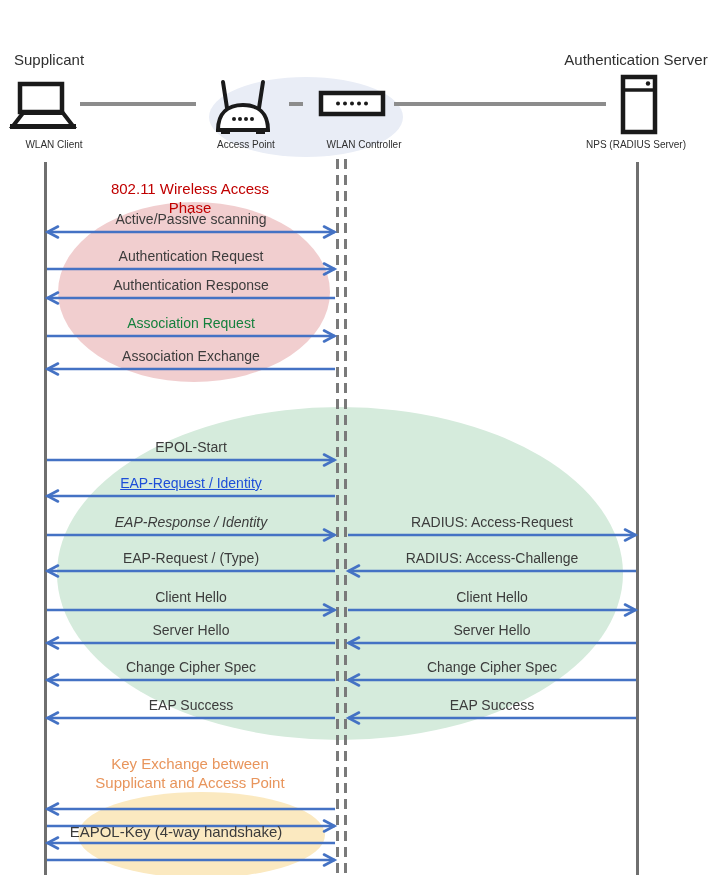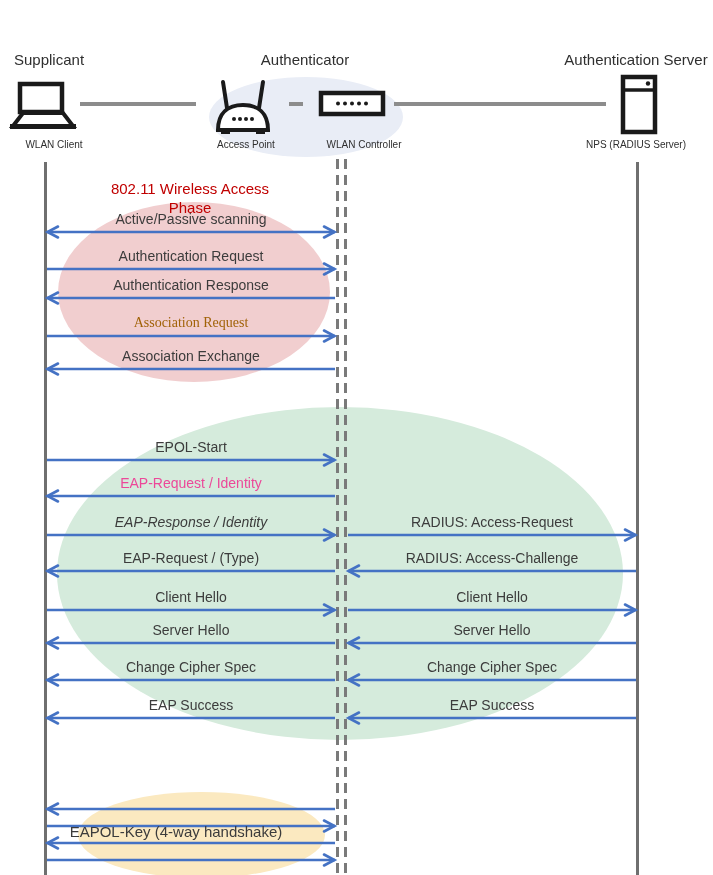--- a/index.html
+++ b/index.html
@@ -20,21 +20,20 @@
 <body>
 
 <div class="stage">
 
   <div class="ellipse" style="left: 209px; top: 45px; width: 194px; height: 80px; background: rgb(233, 237, 246);"></div>
   <div class="ellipse" style="left: 58px; top: 170px; width: 272px; height: 180px; background: rgb(241, 206, 207);"></div>
   <div class="ellipse" style="left: 57px; top: 375px; width: 566px; height: 333px; background: rgb(213, 235, 220);"></div>
   <div class="ellipse" style="left: 78px; top: 760px; width: 247px; height: 86px; background: rgb(251, 233, 192);"></div>
 
   <div class="role-label" style="left:14px;width:110px;text-align:left;">Supplicant</div>
-  <div class="role-label" style="left:225px;width:160px;">Authenticator</div>
   <div class="role-label" style="left:551px;width:170px;text-align:center;">Authentication Server</div>
 
   <div class="connector" style="left:80px;width:116px;"></div>
   <div class="connector" style="left:289px;width:14px;"></div>
   <div class="connector" style="left:394px;width:212px;"></div>
 
   <svg class="icon" style="left:8px;top:48px;" width="72" height="52" viewBox="0 0 72 52">
     <rect x="12" y="4" width="42" height="28" fill="none" stroke="#1a1a1a" stroke-width="4.5"></rect>
     <path d="M5,46 L15,33 L55,33 L65,46 Z" fill="#ffffff" stroke="#1a1a1a" stroke-width="4"></path>
     <line x1="2" y1="46.5" x2="68" y2="46.5" stroke="#1a1a1a" stroke-width="5"></line>
@@ -71,20 +70,24 @@
   <div class="device-label" style="left:196px;width:100px;">Access Point</div>
   <div class="device-label" style="left:302px;width:124px;">WLAN Controller</div>
   <div class="device-label" style="left:556px;width:160px;">NPS (RADIUS Server)</div>
 
   <div class="lifeline" style="left:43.5px;top:130px;height:728px;"></div>
   <div class="lifeline dashed" style="left:335.5px;top:127px;height:729px;"></div>
   <div class="lifeline dashed" style="left:343.5px;top:127px;height:729px;"></div>
   <div class="lifeline" style="left:635.5px;top:130px;height:728px;"></div>
 
   <div class="phase-title" style="left: 90px; top: 147px; width: 200px; color: rgb(192, 0, 0);">802.11 Wireless Access Phase</div>
+  <div class="phase-title" style="left: 80px; top: 722px; width: 220px; color: rgb(232, 149, 92);">
+    <div>Key Exchange between</div>
+    <div>Supplicant and Access Point</div>
+  </div>
 
   <svg id="arrows-svg" width="713" height="875">
       <g>
         <line x1="47" x2="335" y1="200" y2="200" stroke="#4472C4" stroke-width="2.3"></line>
         <polyline points="324,194.5 334.5,200 324,205.5" fill="none" stroke="#4472C4" stroke-width="2.6" stroke-linecap="round"></polyline>
         <polyline points="58,194.5 47.5,200 58,205.5" fill="none" stroke="#4472C4" stroke-width="2.6" stroke-linecap="round"></polyline>
       </g>
       <g>
         <line x1="47" x2="335" y1="237" y2="237" stroke="#4472C4" stroke-width="2.3"></line>
         <polyline points="324,231.5 334.5,237 324,242.5" fill="none" stroke="#4472C4" stroke-width="2.6" stroke-linecap="round"></polyline>
@@ -171,24 +174,24 @@
       </g>
       <g>
         <line x1="47" x2="335" y1="828" y2="828" stroke="#4472C4" stroke-width="2.3"></line>
         <polyline points="324,822.5 334.5,828 324,833.5" fill="none" stroke="#4472C4" stroke-width="2.6" stroke-linecap="round"></polyline>
       </g>
     </svg>
   <div id="labels-layer">
       <div class="message-label" style="left: 46px; width: 290px; top: 179px; color: rgb(60, 60, 60);">Active/Passive scanning</div>
       <div class="message-label" style="left: 46px; width: 290px; top: 216px; color: rgb(60, 60, 60);">Authentication Request</div>
       <div class="message-label" style="left: 46px; width: 290px; top: 245px; color: rgb(60, 60, 60);">Authentication Response</div>
-      <div class="message-label" style="left: 46px; width: 290px; top: 283px; color: #a16207; font-family: Liberation Serif, serif;">Association Request</div>
+      <div class="message-label" style="left: 46px; width: 290px; top: 283px; color: #15803d;">Association Request</div>
       <div class="message-label" style="left: 46px; width: 290px; top: 316px; color: rgb(60, 60, 60);">Association Exchange</div>
       <div class="message-label" style="left: 46px; width: 290px; top: 407px; color: rgb(60, 60, 60);">EPOL-Start</div>
-      <div class="message-label" style="left: 46px; width: 290px; top: 443px; color: #ec4899;">EAP-Request / Identity</div>
+      <div class="message-label" style="left: 46px; width: 290px; top: 443px; color: #1d4ed8; text-decoration: underline;">EAP-Request / Identity</div>
       <div class="message-label" style="left: 46px; width: 290px; top: 482px; color: rgb(60, 60, 60); font-style: italic;">EAP-Response / Identity</div>
       <div class="message-label" style="left: 347px; width: 290px; top: 482px; color: rgb(60, 60, 60);">RADIUS: Access-Request</div>
       <div class="message-label" style="left: 46px; width: 290px; top: 518px; color: rgb(60, 60, 60);">EAP-Request / (Type)</div>
       <div class="message-label" style="left: 347px; width: 290px; top: 518px; color: rgb(60, 60, 60);">RADIUS: Access-Challenge</div>
       <div class="message-label" style="left: 46px; width: 290px; top: 557px; color: rgb(60, 60, 60);">Client Hello</div>
       <div class="message-label" style="left: 347px; width: 290px; top: 557px; color: rgb(60, 60, 60);">Client Hello</div>
       <div class="message-label" style="left: 46px; width: 290px; top: 590px; color: rgb(60, 60, 60);">Server Hello</div>
       <div class="message-label" style="left: 347px; width: 290px; top: 590px; color: rgb(60, 60, 60);">Server Hello</div>
       <div class="message-label" style="left: 46px; width: 290px; top: 627px; color: rgb(60, 60, 60);">Change Cipher Spec</div>
       <div class="message-label" style="left: 347px; width: 290px; top: 627px; color: rgb(60, 60, 60);">Change Cipher Spec</div>

